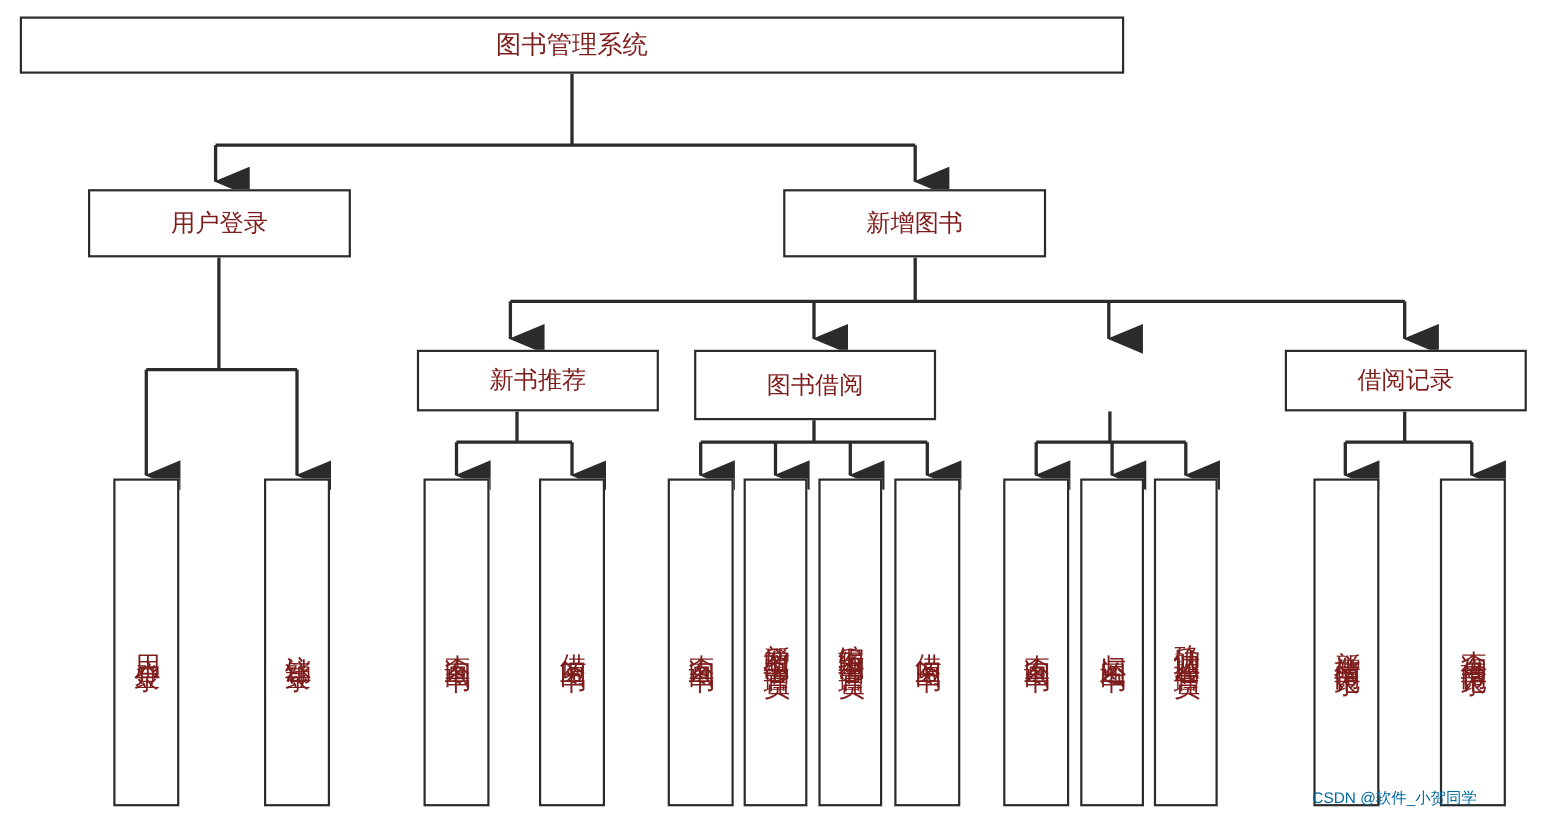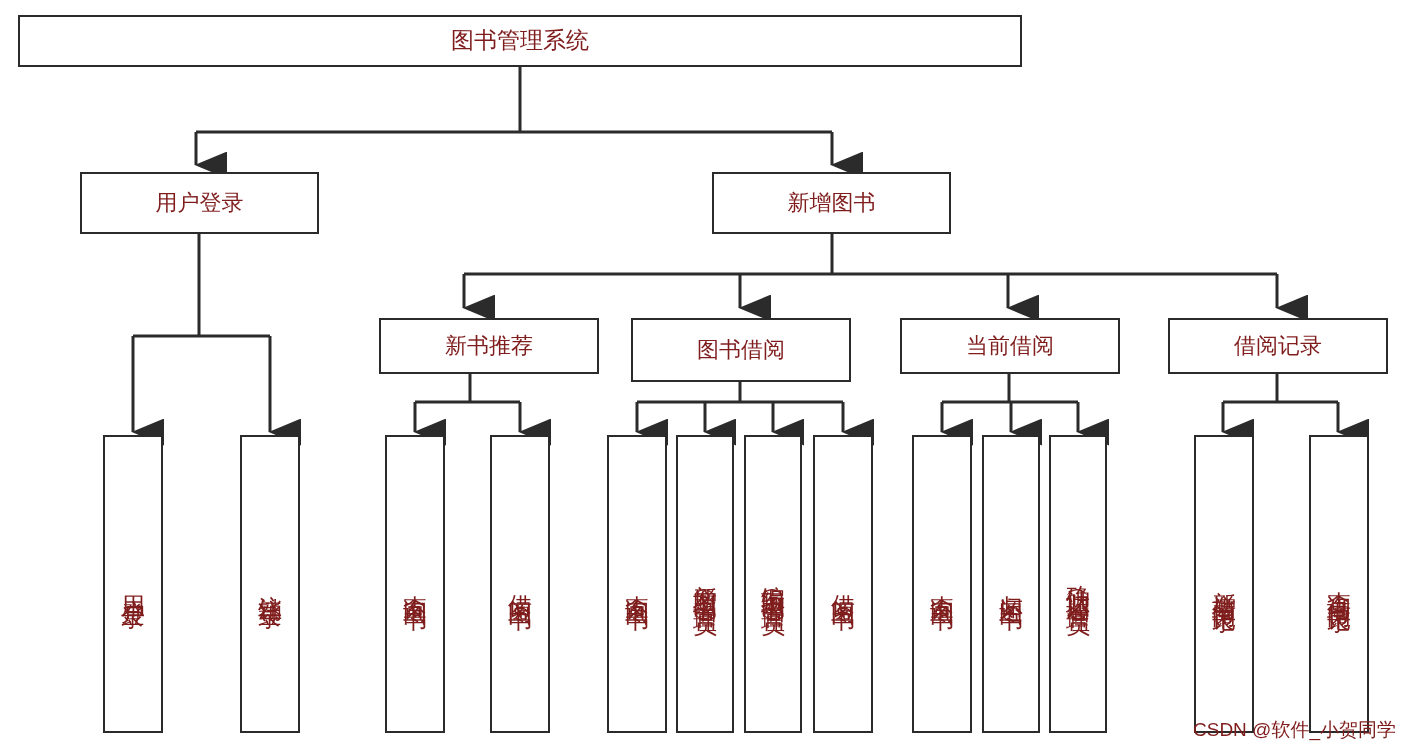--- a/index.html
+++ b/index.html
@@ -54,22 +54,22 @@
   }
   .node.leaf .node-label {
     writing-mode: vertical-rl;
     text-orientation: upright;
     font-size: 24px;
     letter-spacing: 4px;
     line-height: 1;
   }
   .watermark {
     position: absolute;
-    color: #7f1d1d;
-    font-size: 19px;
+    color: #0369a1;
+    font-size: 14px;
     white-space: nowrap;
     z-index: 3;
     user-select: none;
   }
 </style>
 </head>
 <body>
 
 <div id="diagram-root">
 
@@ -136,23 +136,20 @@
   </div>
 
   <div class="node level2" style="left:360px; top:318px; width:220px; height:56px;margin-left:19px;">
     <span class="node-label">新书推荐</span>
   </div>
 
   <div class="node level2" style="left:631px; top:318px; width:220px; height:64px;">
     <span class="node-label">图书借阅</span>
   </div>
 
-  <div class="node level2" style="left:900px; top:318px; width:220px; height:56px;">
-    <span class="node-label">当前借阅</span>
-  </div>
 
   <div class="node level2" style="left:1168px; top:318px; width:220px; height:56px;">
     <span class="node-label">借阅记录</span>
   </div>
 
   <div class="node leaf" style="left:103px; top:435px; width:60px; height:298px;">
     <span class="node-label">用户登录</span>
   </div>
 
   <div class="node leaf" style="left:240px; top:435px; width:60px; height:298px;">

